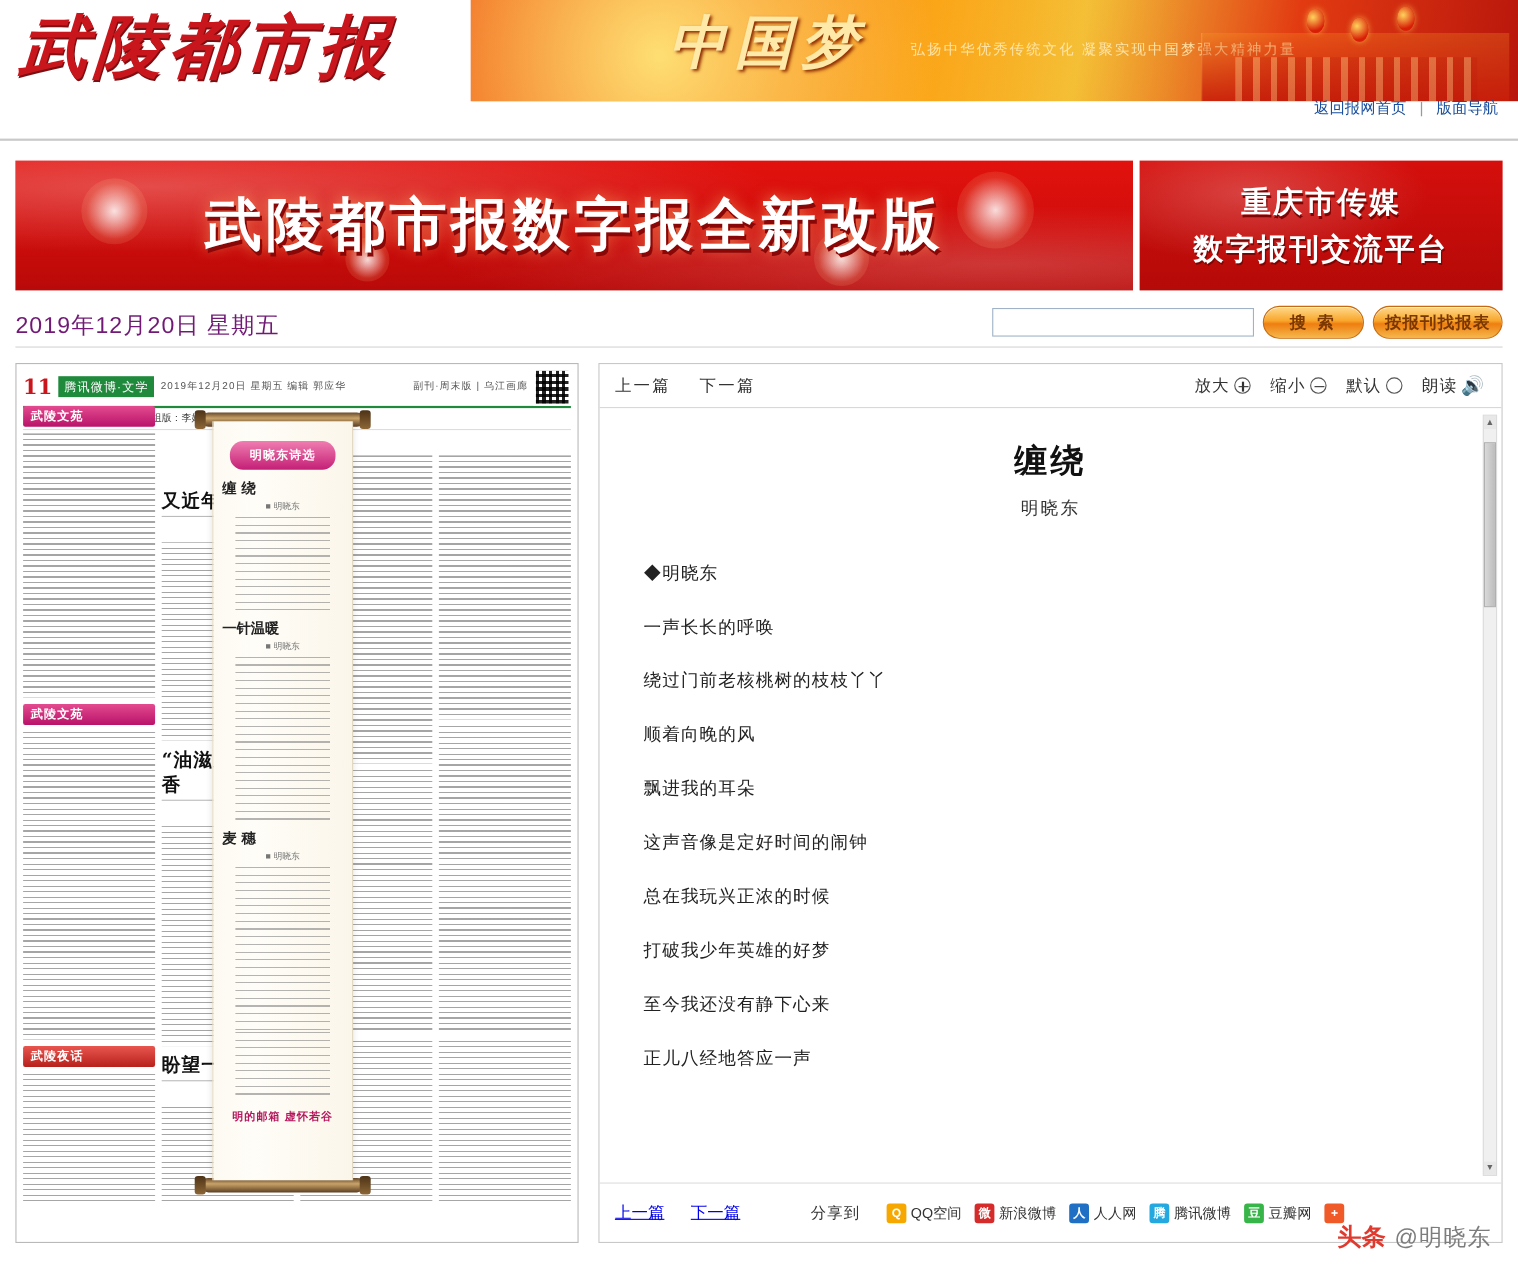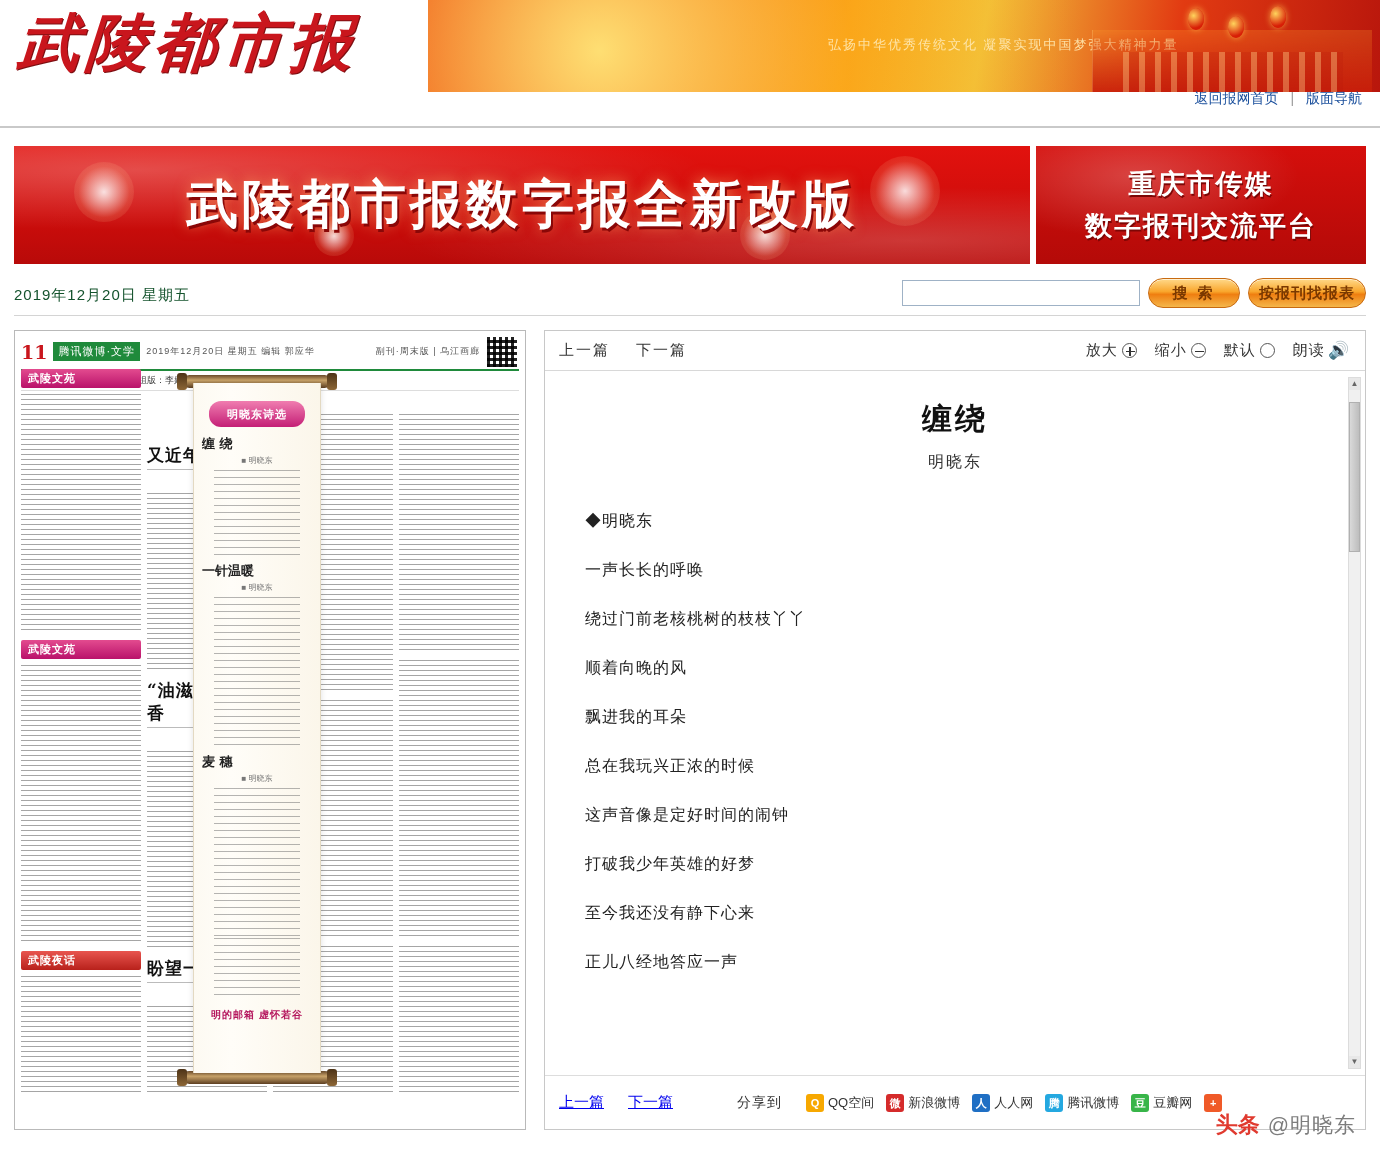--- a/index.html
+++ b/index.html
@@ -149,22 +149,22 @@
   
   .toolbar {
     position: relative;
     margin: 12px 14px 0 14px;
     height: 40px;
     border-bottom: 1px solid #d4d4d4;
     display: flex;
     align-items: center;
   }
   .date-text {
-    font-size: 15px;
-    color: #14532d;
+    font-size: 21px;
+    color: #701a75;
     letter-spacing: 1px;
   }
   .search-area {
     position: absolute;
     right: 0; top: 2px;
     display: flex;
     align-items: center;
     gap: 8px;
   }
   .search-input {
@@ -424,20 +424,21 @@
 <body>
 
 <div class="page">
 
   <div class="masthead">
     <div class="logo-wrap">
       <div class="logo-text">武陵都市报</div>
     </div>
 
     <div class="banner-top">
+      <div class="cn-dream">中国梦</div>
       <div class="cn-sub">弘扬中华优秀传统文化 凝聚实现中国梦强大精神力量</div>
       <div class="gate"></div>
       <div class="lantern" style="left:760px;top:8px"></div>
       <div class="lantern" style="left:800px;top:16px"></div>
       <div class="lantern" style="left:842px;top:6px"></div>
     </div>
 
     <div class="top-links">
       <a href="#">返回报网首页</a>
       <span class="sep">|</span>
@@ -576,22 +577,22 @@
       <div class="article-body">
         <div class="article-title">缠绕</div>
         <div class="article-sub">明晓东</div>
 
         <div class="article-author-line">◆明晓东</div>
 
         <div class="article-line">一声长长的呼唤</div>
         <div class="article-line">绕过门前老核桃树的枝枝丫丫</div>
         <div class="article-line">顺着向晚的风</div>
         <div class="article-line">飘进我的耳朵</div>
+        <div class="article-line">这声音像是定好时间的闹钟</div>
         <div class="article-line">总在我玩兴正浓的时候</div>
-        <div class="article-line">这声音像是定好时间的闹钟</div>
         <div class="article-line">打破我少年英雄的好梦</div>
         <div class="article-line">至今我还没有静下心来</div>
         <div class="article-line">正儿八经地答应一声</div>
 
         <div class="vscroll">
           <div class="arrow up">▲</div>
           <div class="thumb"></div>
           <div class="arrow down">▼</div>
         </div>
       </div>

